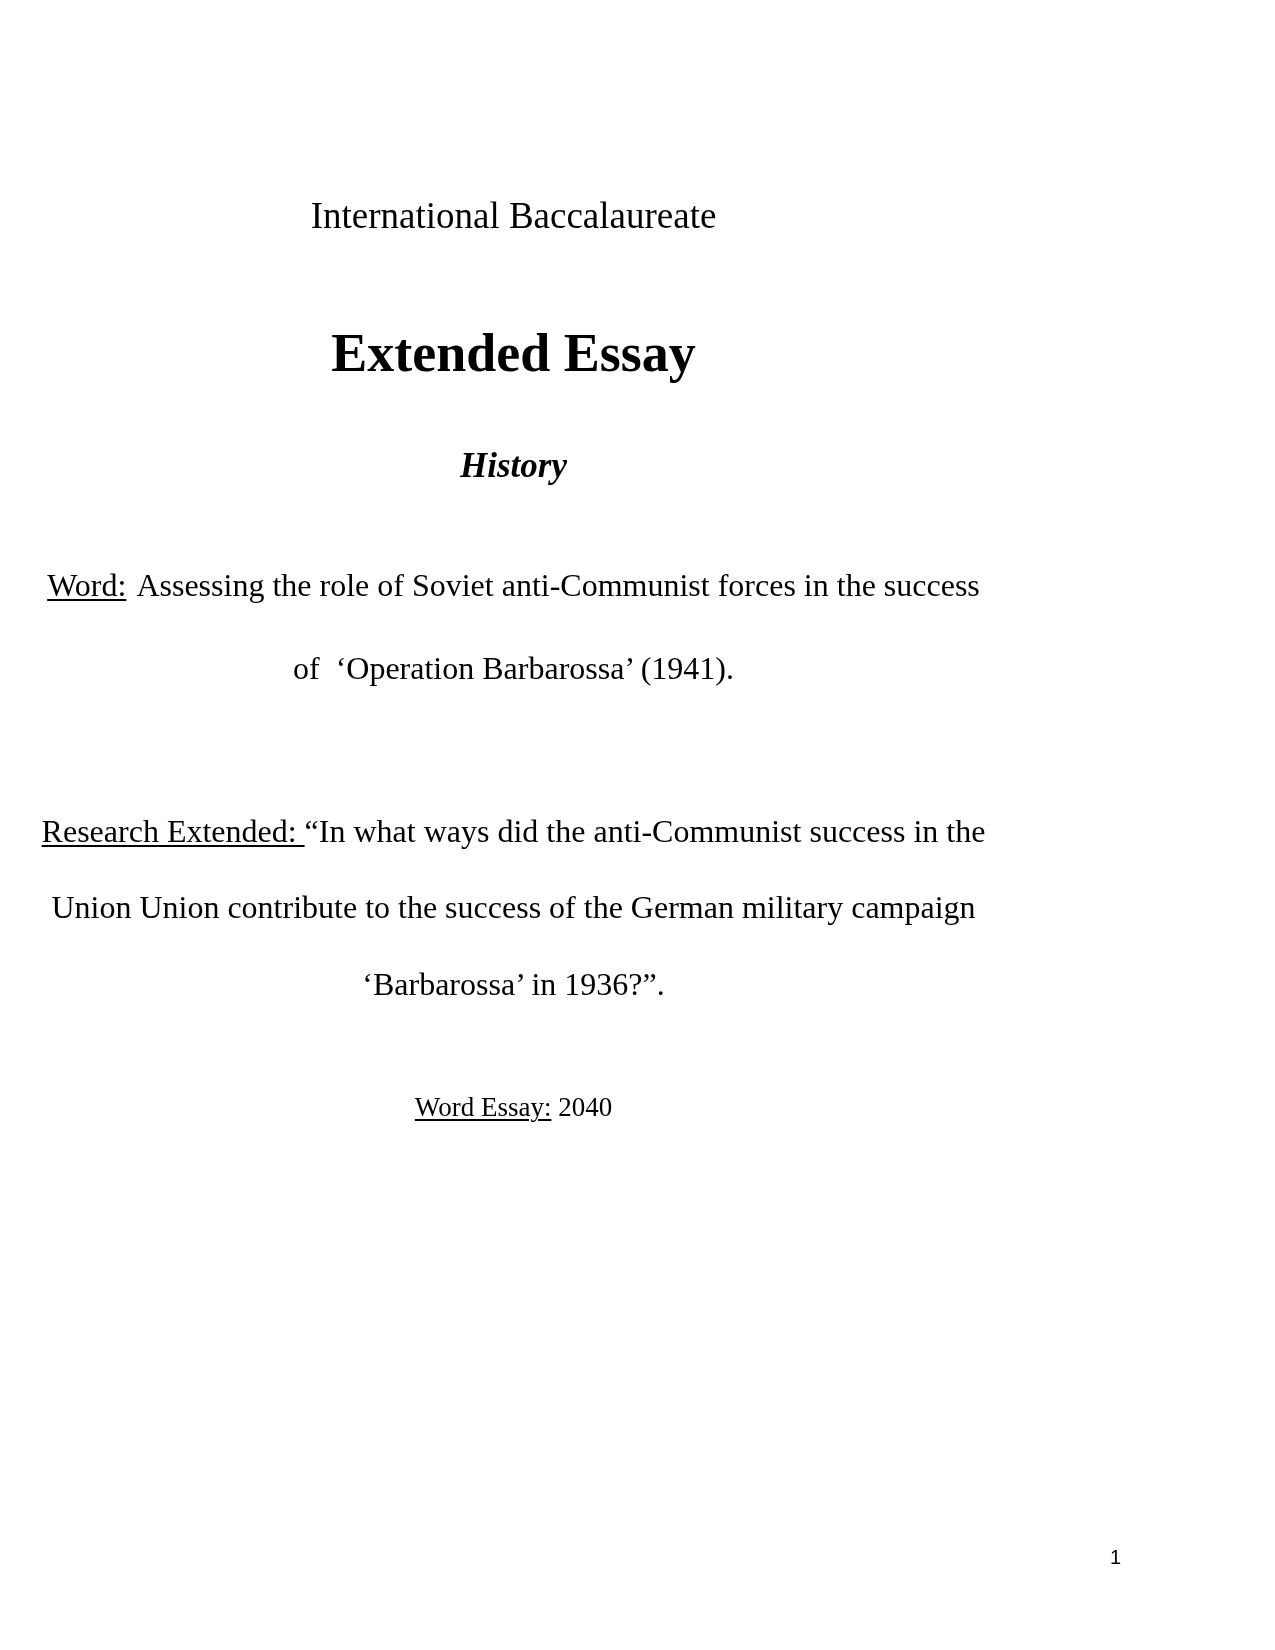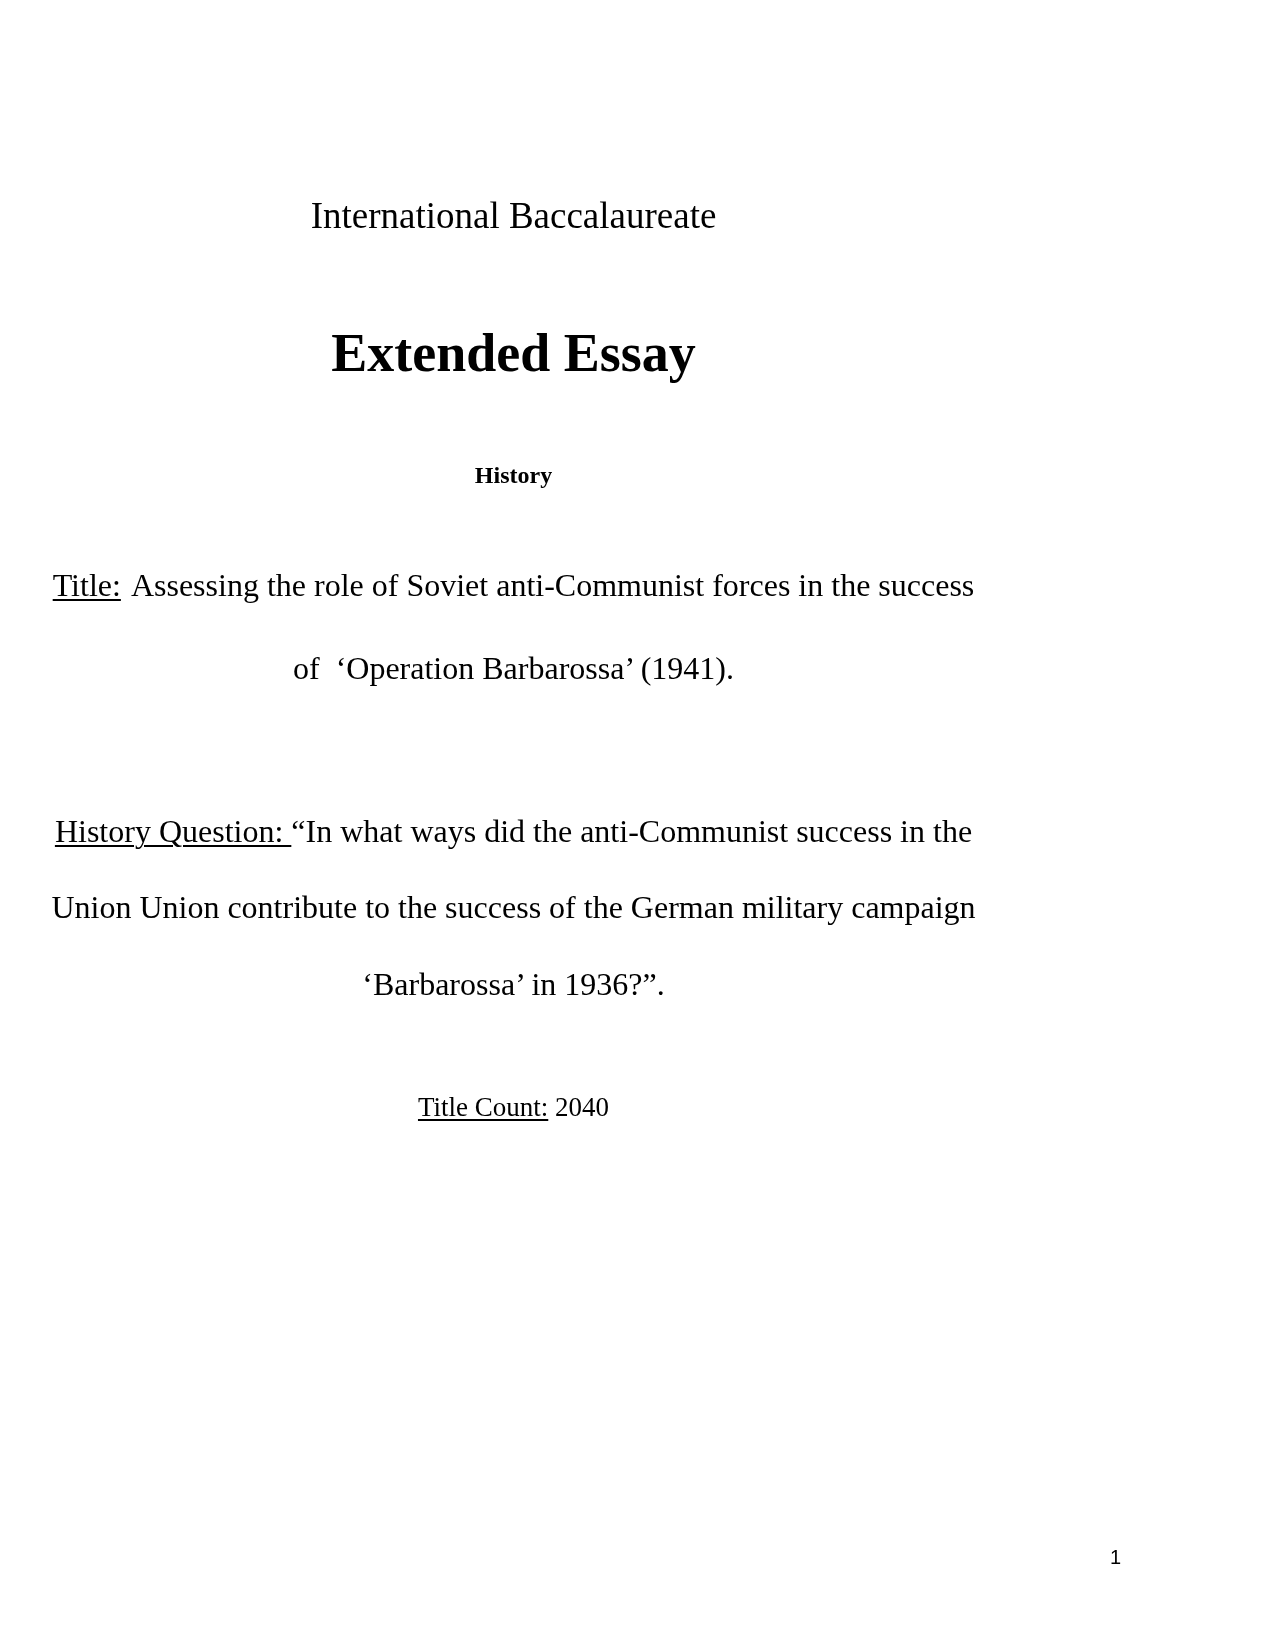--- a/index.html
+++ b/index.html
@@ -26,23 +26,24 @@
     .ib {
       top: 197px;
       font-size: 37px;
     }
     .ee {
       top: 326px;
       font-size: 54px;
       font-weight: bold;
     }
     .subject {
-      top: 463px;
-      font-size: 24px;
+      top: 448px;
+      font-size: 35px;
       font-weight: bold;
+      font-style: italic;
     }
     .body-line {
       font-size: 32px;
     }
     .t1 { top: 569px; }
     .t2 { top: 652px; }
     .rq1 { top: 815px; }
     .rq2 { top: 891px; }
     .rq3 { top: 968px; }
     .wc {
@@ -69,39 +70,39 @@
 
 <div>
 
   <div class="line ib">International Baccalaureate</div>
 
   <div class="line ee">Extended Essay</div>
 
   <div class="line subject">History</div>
 
   <div class="line body-line t1">
-    <span class="u">Title:</span><span class="gap2"></span><span>Assessing the role of Soviet anti-Communist forces in the success</span>
+    <span class="u">Word:</span><span class="gap2"></span><span>Assessing the role of Soviet anti-Communist forces in the success</span>
   </div>
 
   <div class="line body-line t2">
     <span style="white-space:pre;">of  ‘Operation Barbarossa’ (1941).</span>
   </div>
 
   <div class="line body-line rq1">
-    <span class="u" style="white-space:pre;">History Question: </span><span>“In what ways did the anti-Communist success in the</span>
+    <span class="u" style="white-space:pre;">Research Extended: </span><span>“In what ways did the anti-Communist success in the</span>
   </div>
 
   <div class="line body-line rq2">
     <span>Union Union contribute to the success of the German military campaign</span>
   </div>
 
   <div class="line body-line rq3">
     <span>‘Barbarossa’ in 1936?”.</span>
   </div>
 
   <div class="line wc">
-    <span class="u">Title Count:</span>
+    <span class="u">Word Essay:</span>
     <span>2040</span>
   </div>
 
   <div class="page-num">1</div>
 
 </div>
 
 </body></html>

